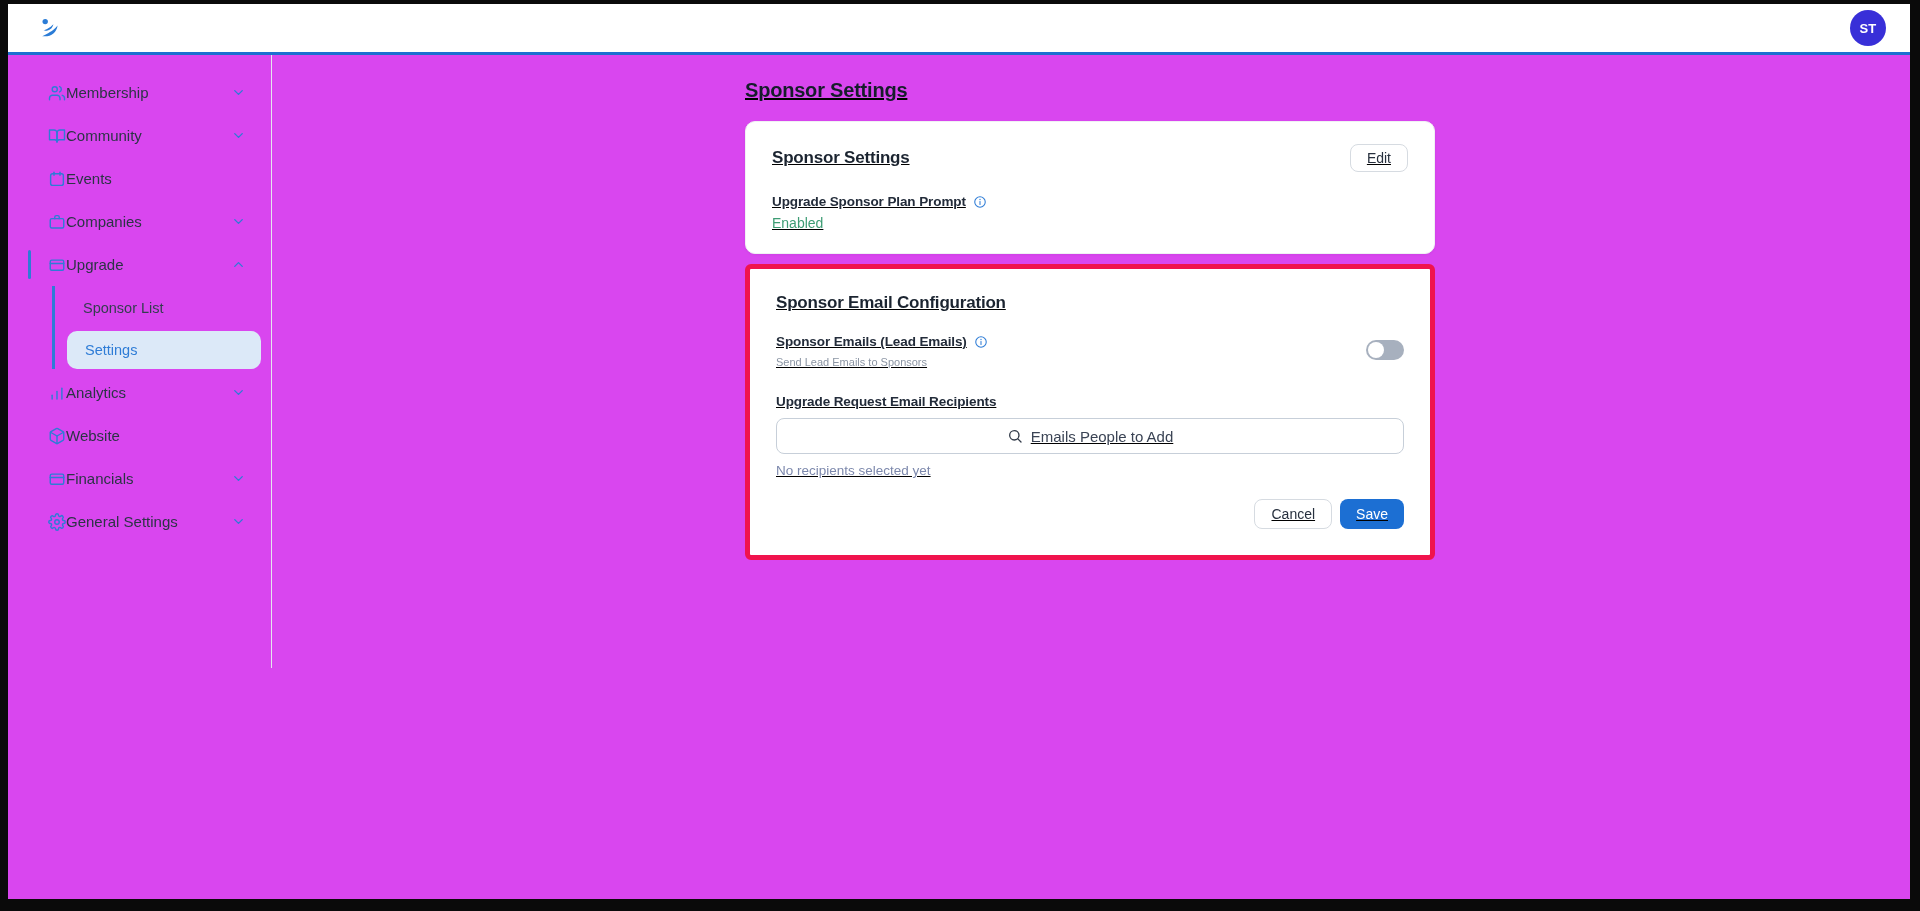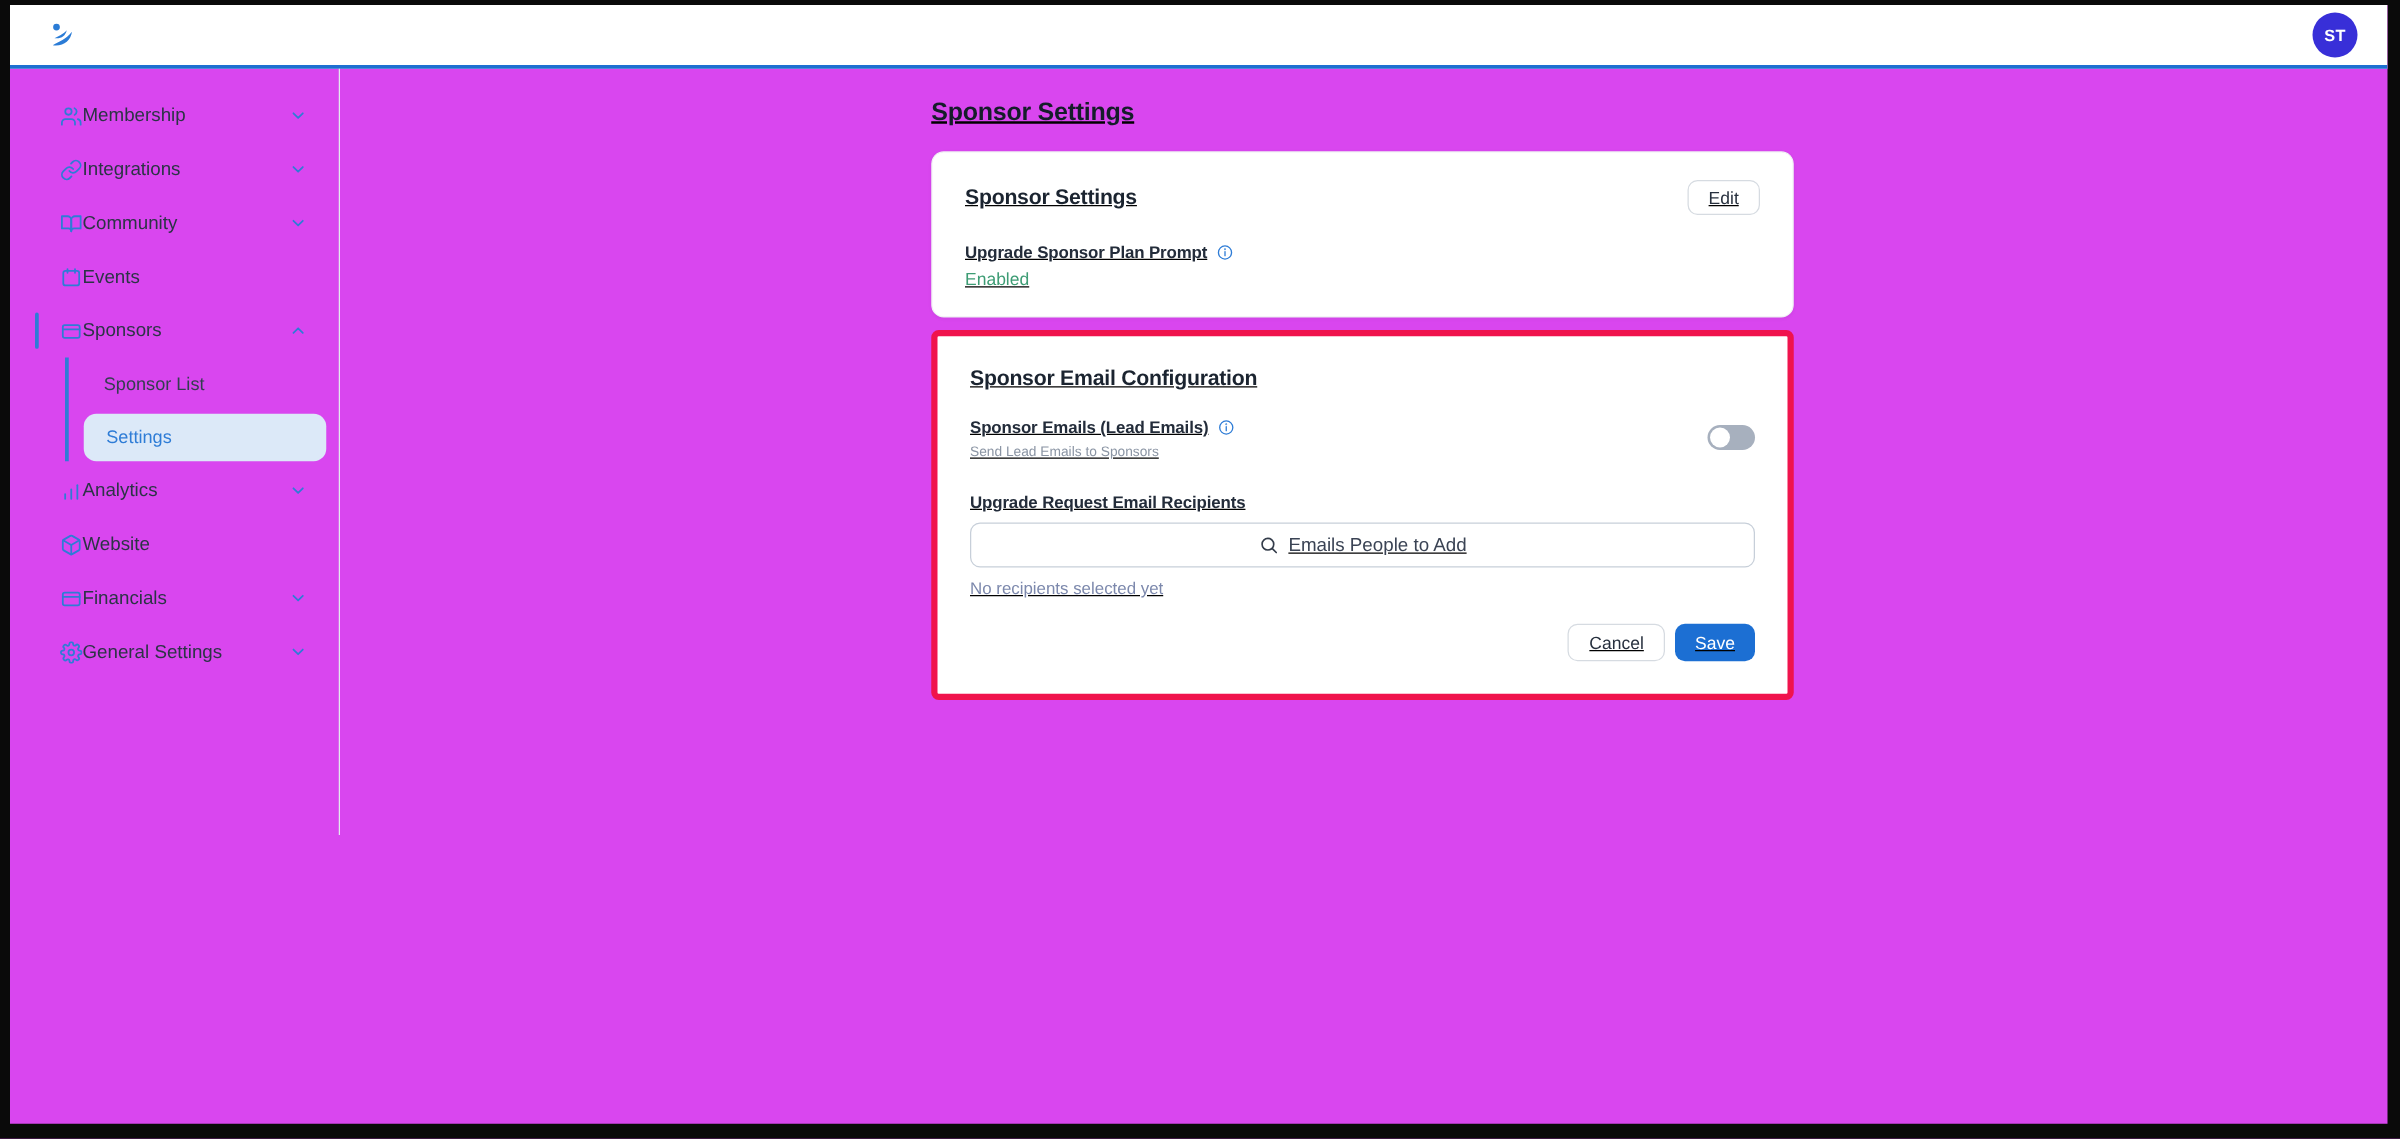--- a/index.html
+++ b/index.html
@@ -149,34 +149,20 @@
             </svg>
         </span>
         <span>Membership</span>
         <span class="chev">
           <svg viewBox="0 0 24 24">
               <polyline points="6 9 12 15 18 9"></polyline>
             </svg>
         </span>
       </div>
 
-      <div class="nav-item">
-        <span class="nicon">
-          <svg viewBox="0 0 24 24">
-              <path d="M10 13a5 5 0 0 0 7.54.54l3-3a5 5 0 0 0-7.07-7.07l-1.72 1.71"></path>
-              <path d="M14 11a5 5 0 0 0-7.54-.54l-3 3a5 5 0 0 0 7.07 7.07l1.71-1.71"></path>
-            </svg>
-        </span>
-        <span>Integrations</span>
-        <span class="chev">
-          <svg viewBox="0 0 24 24">
-              <polyline points="6 9 12 15 18 9"></polyline>
-            </svg>
-        </span>
-      </div>
 
       <div class="nav-item">
         <span class="nicon">
           <svg viewBox="0 0 24 24">
               <path d="M2 4h6a4 4 0 0 1 4 4v12a3 3 0 0 0-3-3H2z"></path>
               <path d="M22 4h-6a4 4 0 0 0-4 4v12a3 3 0 0 1 3-3h7z"></path>
             </svg>
         </span>
         <span>Community</span>
         <span class="chev">
@@ -190,29 +176,43 @@
         <span class="nicon">
           <svg viewBox="0 0 24 24">
               <rect x="3.5" y="5" width="17" height="15.5" rx="2.5"></rect>
               <line x1="16" y1="3" x2="16" y2="7"></line>
               <line x1="8" y1="3" x2="8" y2="7"></line>
             </svg>
         </span>
         <span>Events</span>
       </div>
 
+      <div class="nav-item">
+        <span class="nicon">
+          <svg viewBox="0 0 24 24">
+              <rect x="3" y="7.5" width="18" height="12.5" rx="2"></rect>
+              <path d="M9 7.5V5.5a2 2 0 0 1 2-2h2a2 2 0 0 1 2 2v2"></path>
+            </svg>
+        </span>
+        <span>Companies</span>
+        <span class="chev">
+          <svg viewBox="0 0 24 24">
+              <polyline points="6 9 12 15 18 9"></polyline>
+            </svg>
+        </span>
+      </div>
 
       <div class="nav-item parent-active">
         <span class="nicon">
           <svg viewBox="0 0 24 24">
               <rect x="3" y="5.5" width="18" height="13.5" rx="2"></rect>
               <line x1="3" y1="10" x2="21" y2="10"></line>
             </svg>
         </span>
-        <span>Sponsors</span>
+        <span>Upgrade</span>
         <span class="chev up">
           <svg viewBox="0 0 24 24">
               <polyline points="6 9 12 15 18 9"></polyline>
             </svg>
         </span>
       </div>
 
       <div class="subnav">
         <div class="sub-item">Sponsor List</div>
         <div class="sub-item active">Settings</div>

